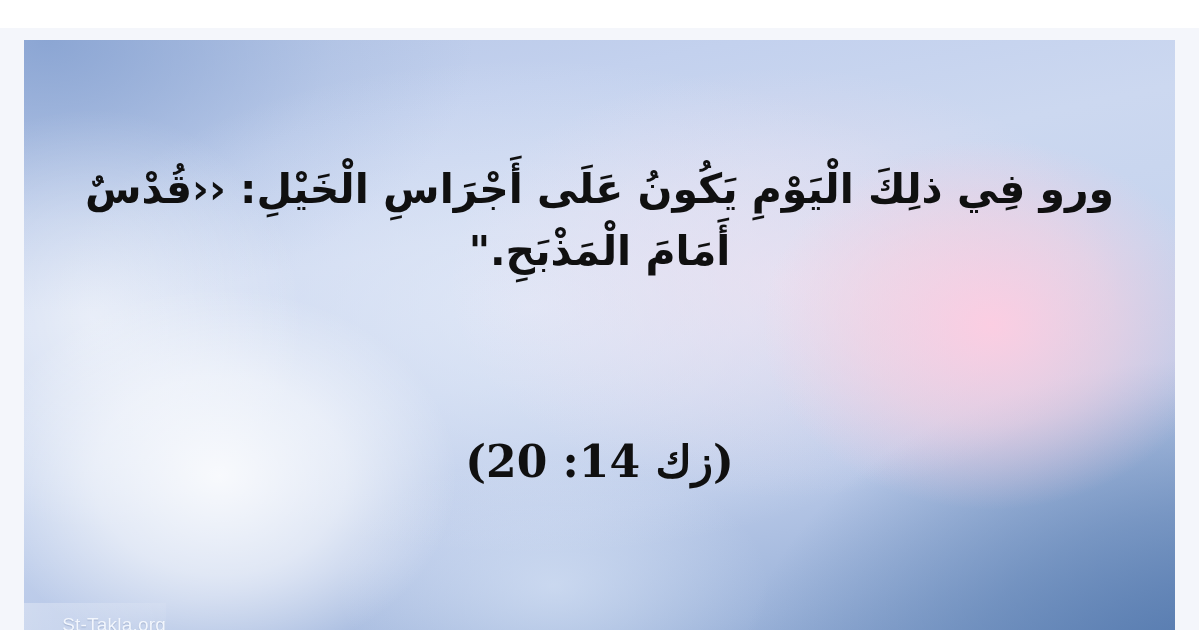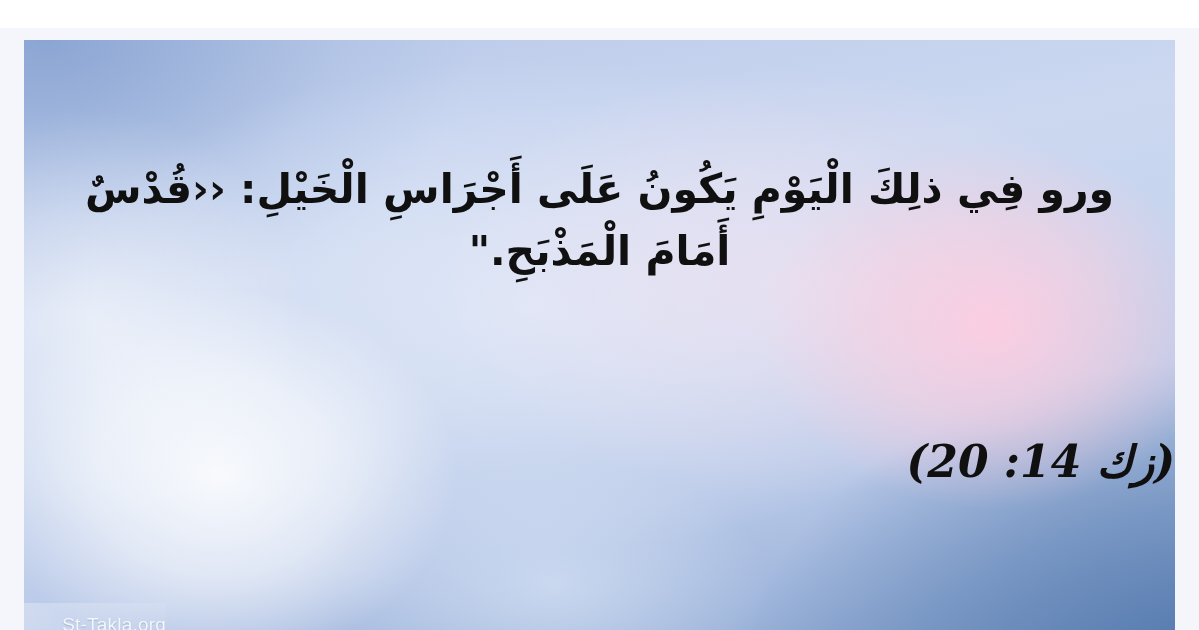--- a/index.html
+++ b/index.html
@@ -95,28 +95,27 @@
     letter-spacing: 0px;
     white-space: nowrap;
     text-rendering: optimizeLegibility;
   }
 
   #reference {
     position: absolute;
     left: 0;
     right: 0;
     top: 392px;
-    text-align: right;
+    text-align: center;
     direction: rtl;
     font-family: "DejaVu Serif", serif;
     font-weight: bold;
     font-size: 44px;
     line-height: 60px;
     color: #101010;
-    font-style: italic;
   }
 
   
   #watermark {
     position: absolute;
     left: 0px;
     top: 563px;
     width: 142px;
     height: 43px;
     background: linear-gradient(100deg,

